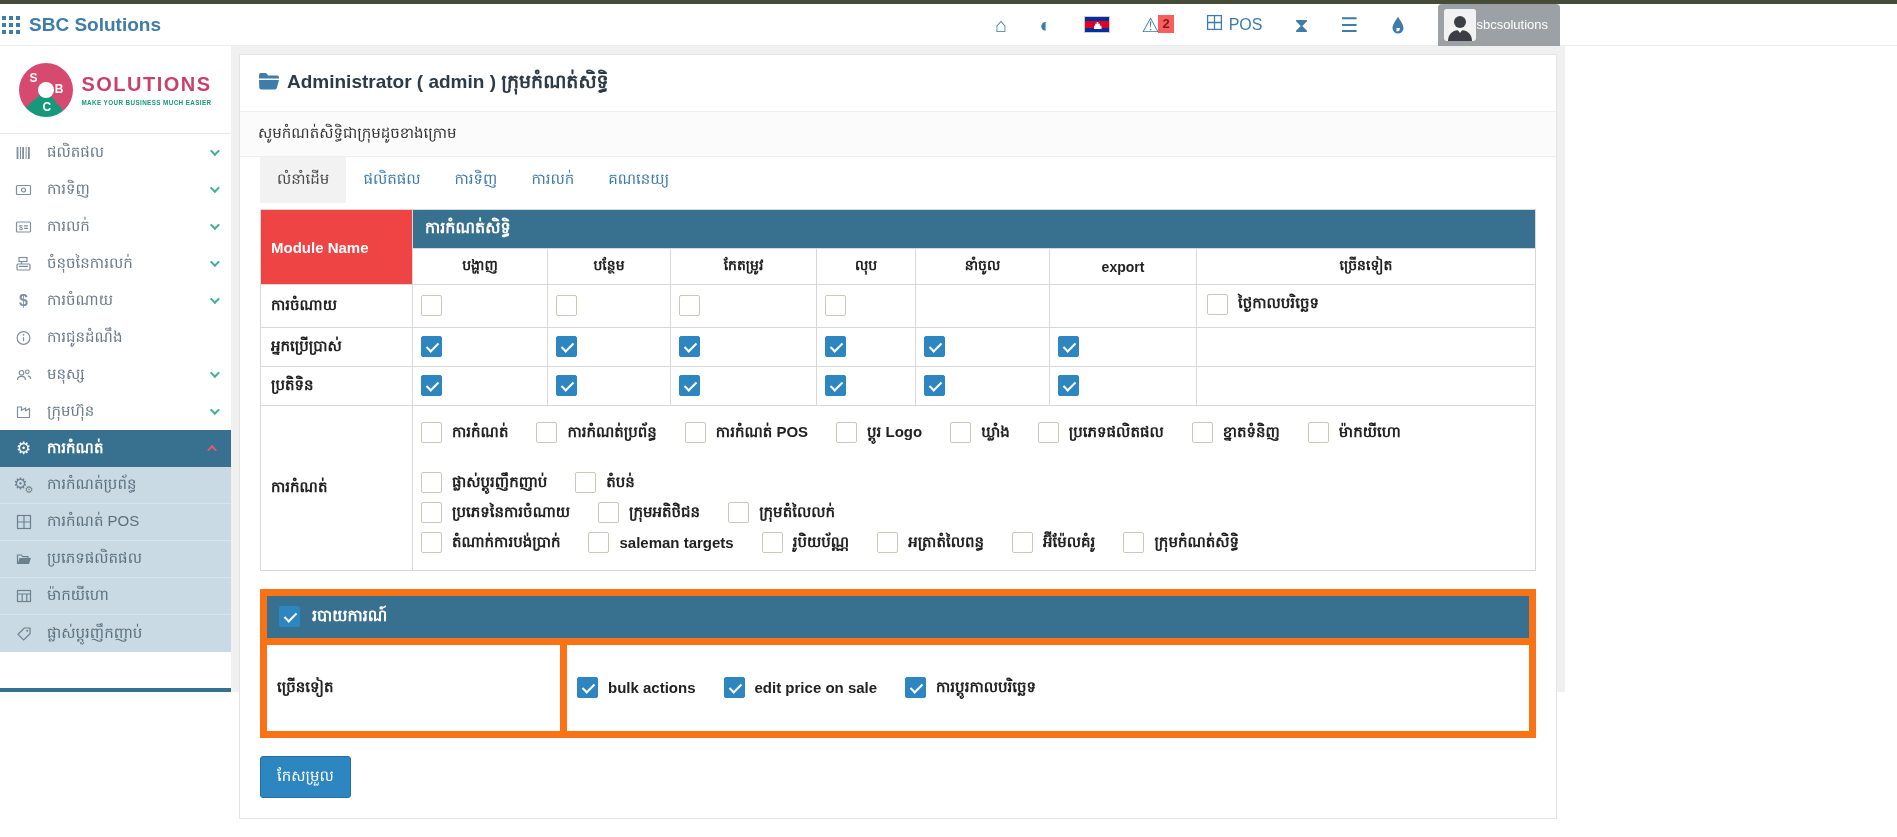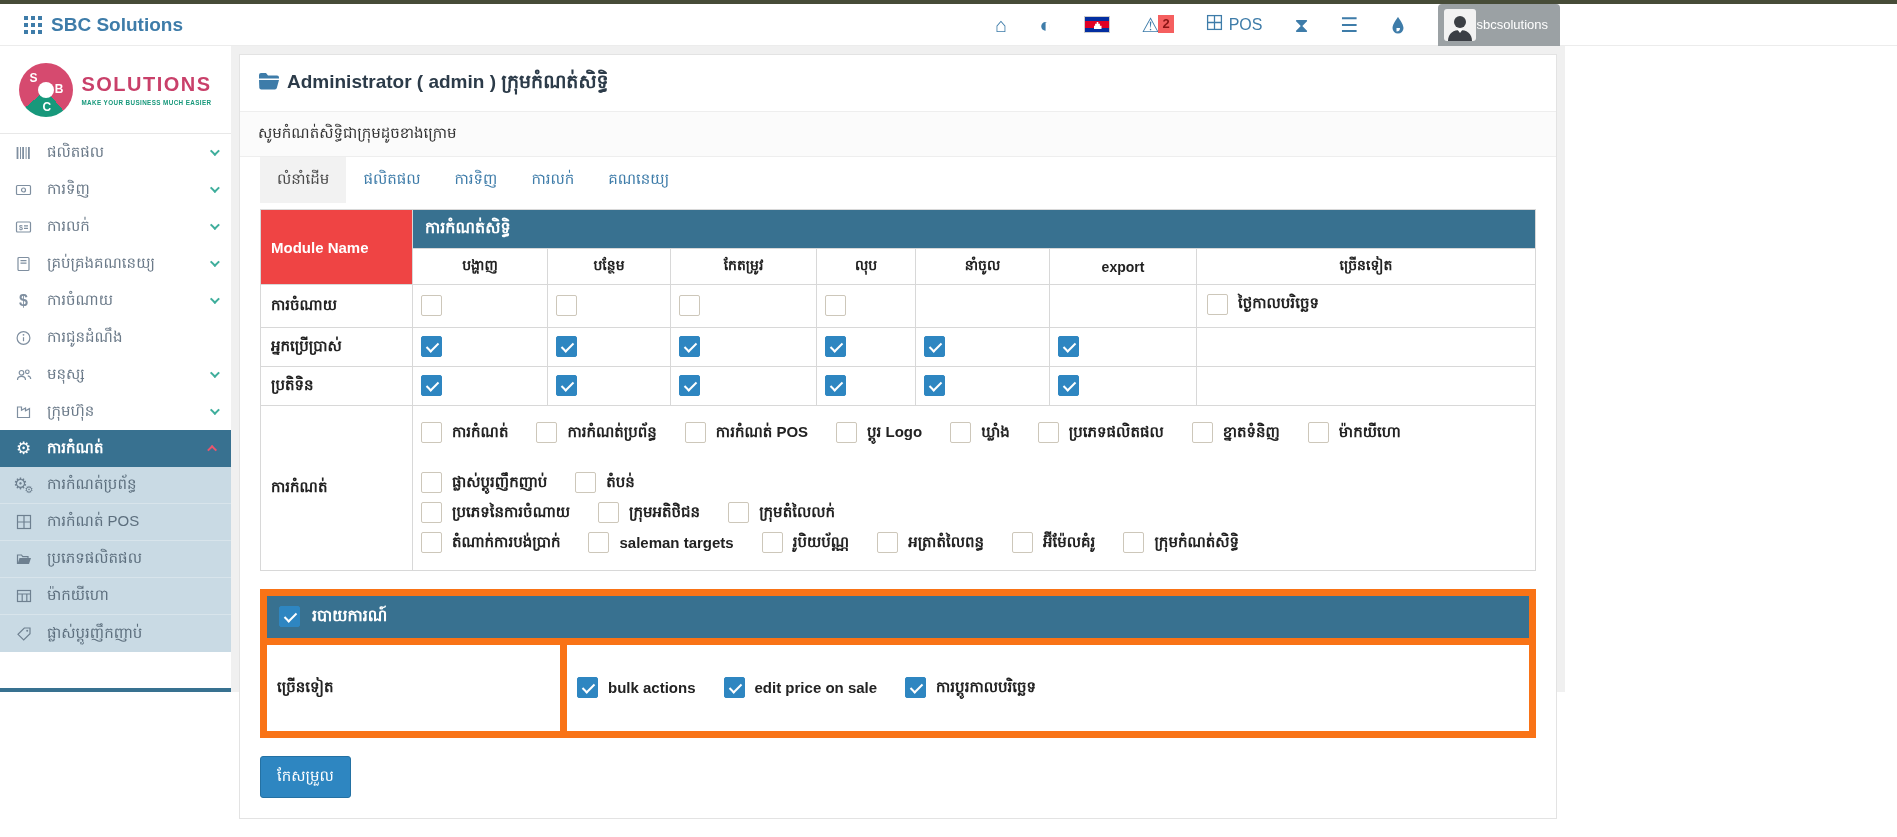--- a/index.html
+++ b/index.html
@@ -5,21 +5,21 @@
   * { box-sizing: border-box; }
   html,body { margin:0; padding:0; }
   body {
     width:1897px; height:837px; overflow:hidden; background:#fff;
     font-family:"Liberation Sans","DejaVu Sans",sans-serif; color:#333;
   }
   
   .topstrip { height:4px; background:#474c38; }
   .navbar {
     height:42px; background:#fff; border-bottom:1px solid #ececec;
-    display:flex; align-items:center; justify-content:space-between; padding-left:24px;
+    display:flex; align-items:center; justify-content:space-between; padding-left:2px;
   }
   .brand { display:flex; align-items:center; gap:9px; color:#3e7ca9; font-weight:bold; font-size:19px; cursor:pointer; }
   .brand svg { display:block; }
   .nav-icons { display:flex; align-items:center; gap:32px; color:#3e7ca9; margin-right:337px; height:42px; }
   .nav-ic { font-size:20px; line-height:1; cursor:pointer; display:flex; align-items:center; }
   .flag { width:26px; height:17px; background:linear-gradient(#032ea1 0 25%, #e00025 25% 75%, #032ea1 75% 100%); position:relative; border:1px solid #ccc; }
   .flag::after { content:""; position:absolute; left:9px; top:5px; width:8px; height:7px;
      background:#fff; clip-path:polygon(0 100%,0 55%,20% 55%,20% 25%,40% 25%,40% 0,60% 0,60% 25%,80% 25%,80% 55%,100% 55%,100% 100%); }
   .warn-wrap { display:flex; align-items:flex-start; cursor:pointer; }
   .badge { background:#f55f5f; color:#8c1515; font-size:13px; font-weight:bold; padding:0 4px; height:18px; line-height:18px; margin-left:-1px; }
@@ -195,25 +195,26 @@
               <text x="3.4" y="10.6" font-size="7" fill="currentColor" stroke="none" font-weight="bold">$</text>
               <path d="M8.5 6.8h4M8.5 9.4h4"></path>
             </svg>
           </span>
           <span class="label">ការលក់</span>
           <span class="caret down"></span>
         </div>
         <div class="nav-item">
           <span class="icon">
             <svg class="sic" width="17" height="16" viewBox="0 0 16 16">
-              <rect x="2.5" y="1.5" width="11" height="13" rx="1"></rect>
-              <path d="M5 4.6h6M5 7.2h6"></path>
-            </svg>
-          </span>
-          <span class="label">គ្រប់គ្រងគណនេយ្យ</span>
+              <rect x="3.5" y="1.5" width="8" height="4"></rect>
+              <rect x="1.5" y="8" width="13" height="6" rx="1"></rect>
+              <path d="M3.5 10.3h9M6 5.5v2.5"></path>
+            </svg>
+          </span>
+          <span class="label">ចំនុចនៃការលក់</span>
           <span class="caret down"></span>
         </div>
         <div class="nav-item">
           <span class="icon">
             <span class="uic" style="font-weight:bold">$</span>
           </span>
           <span class="label">ការចំណាយ</span>
           <span class="caret down"></span>
         </div>
         <div class="nav-item">

